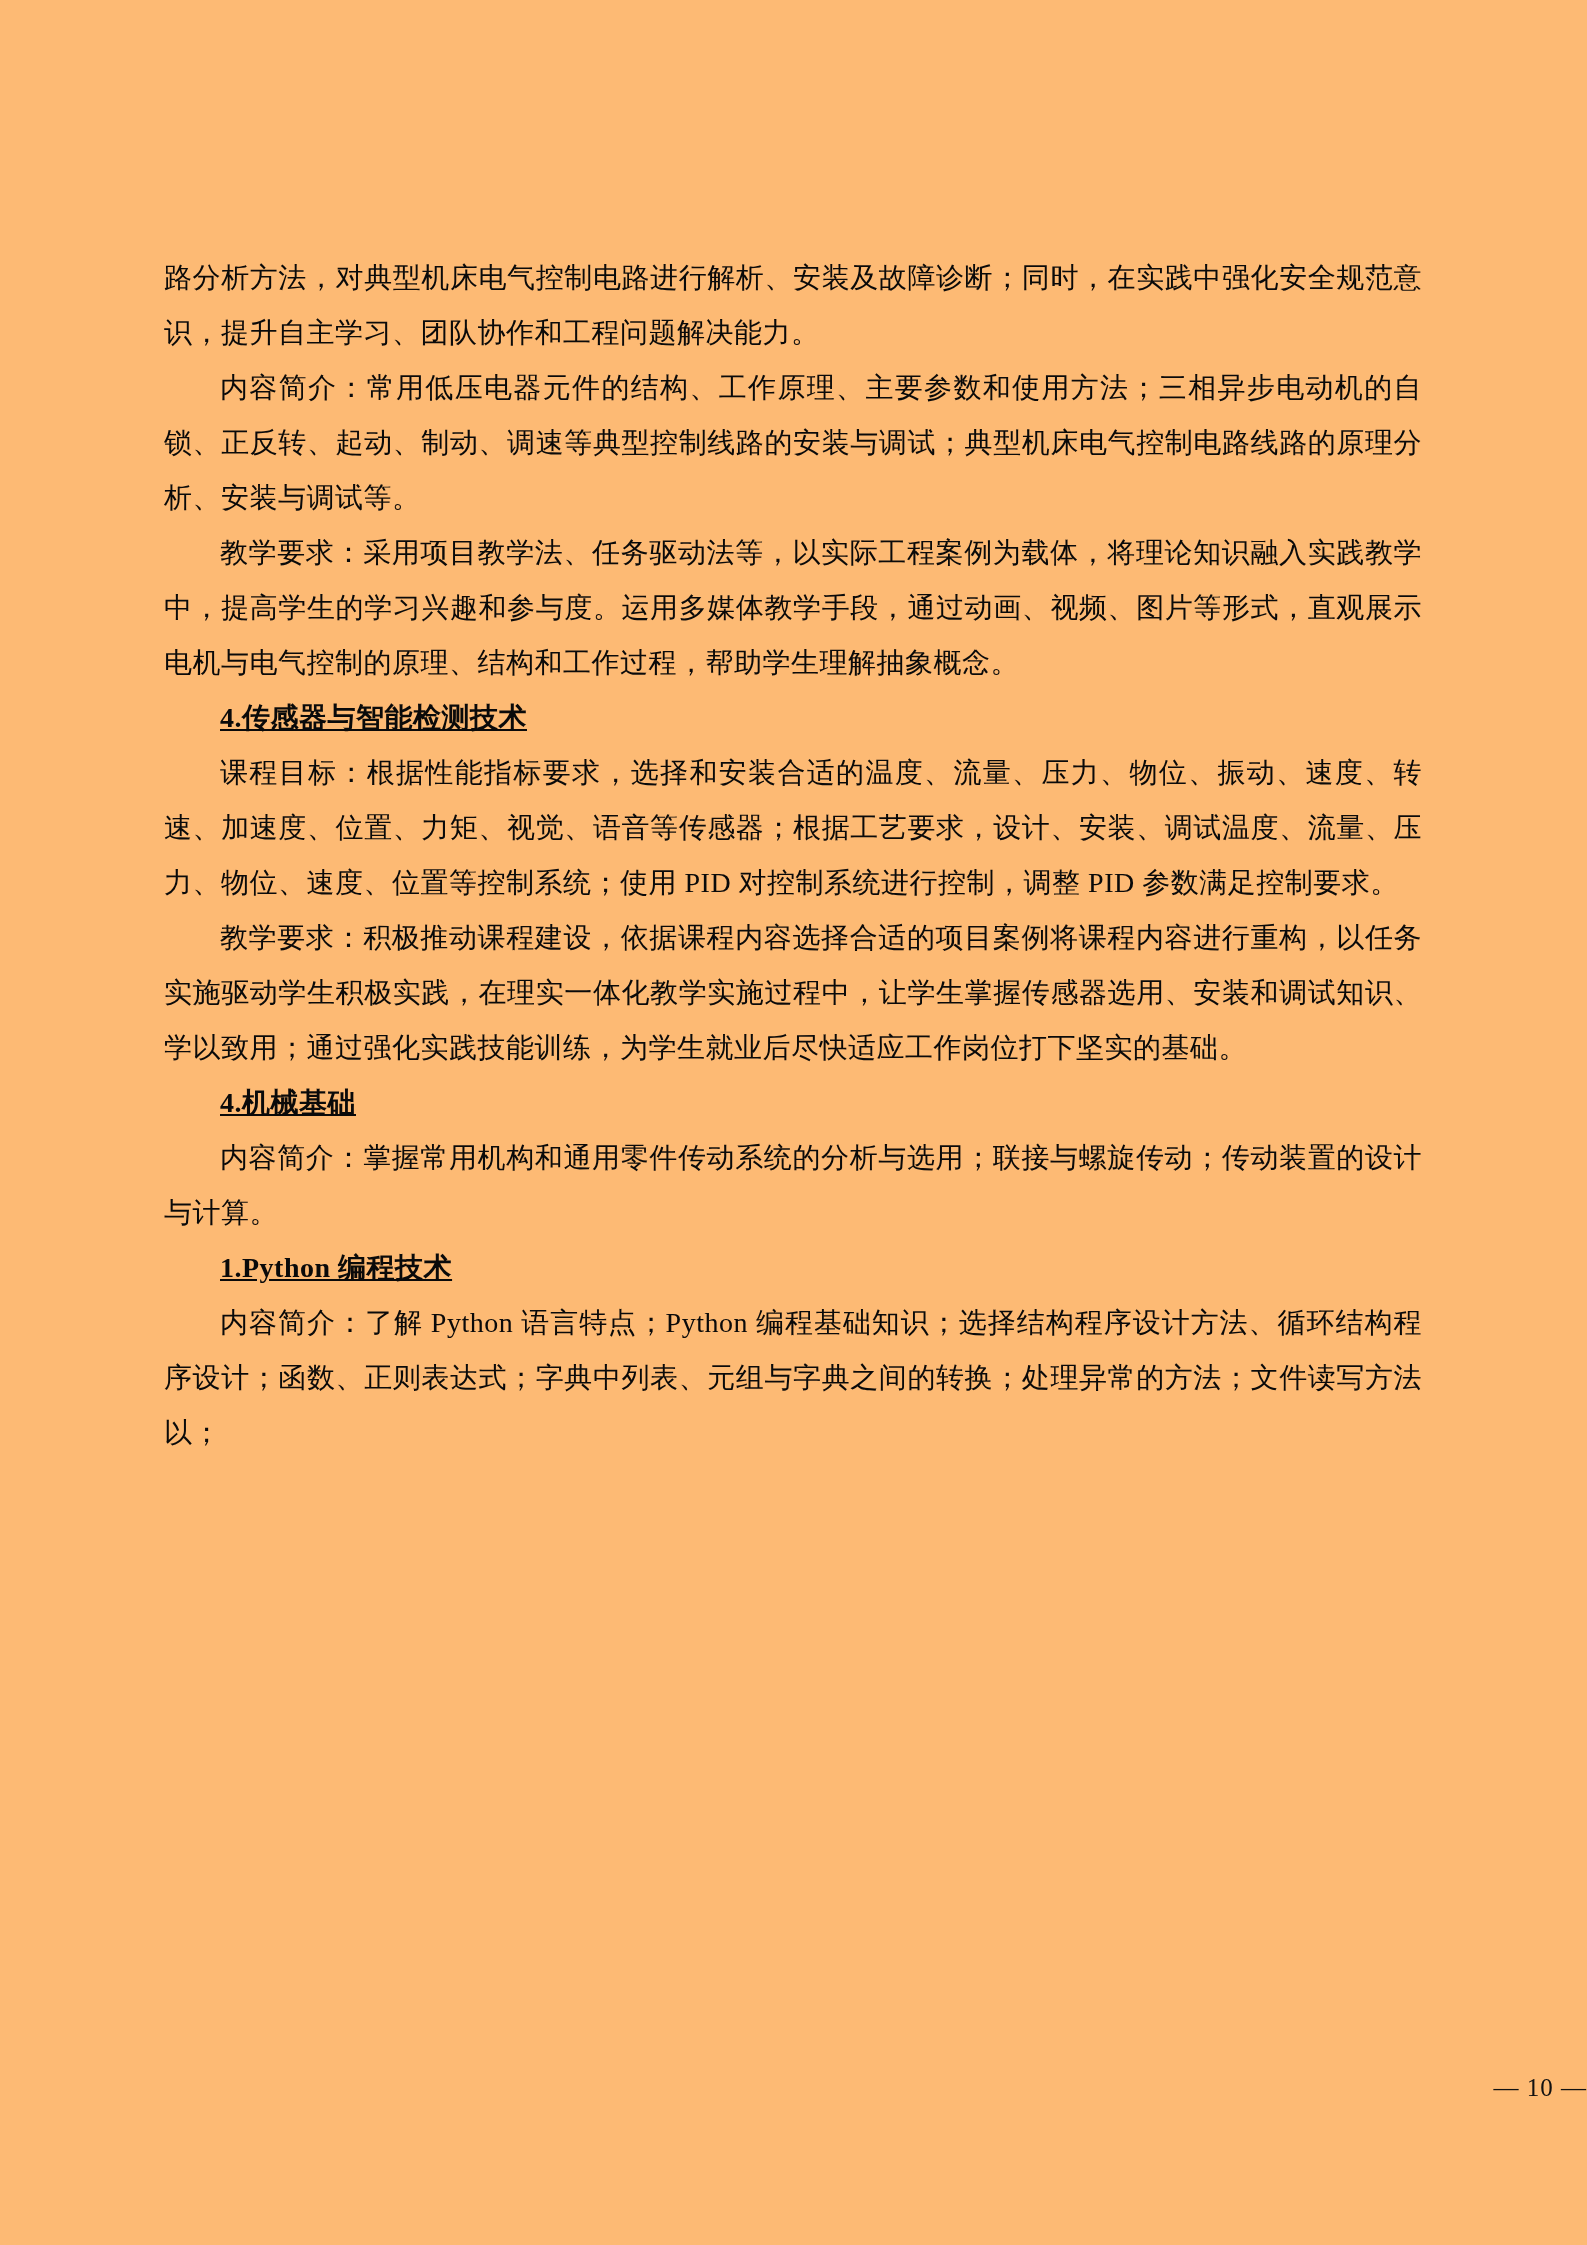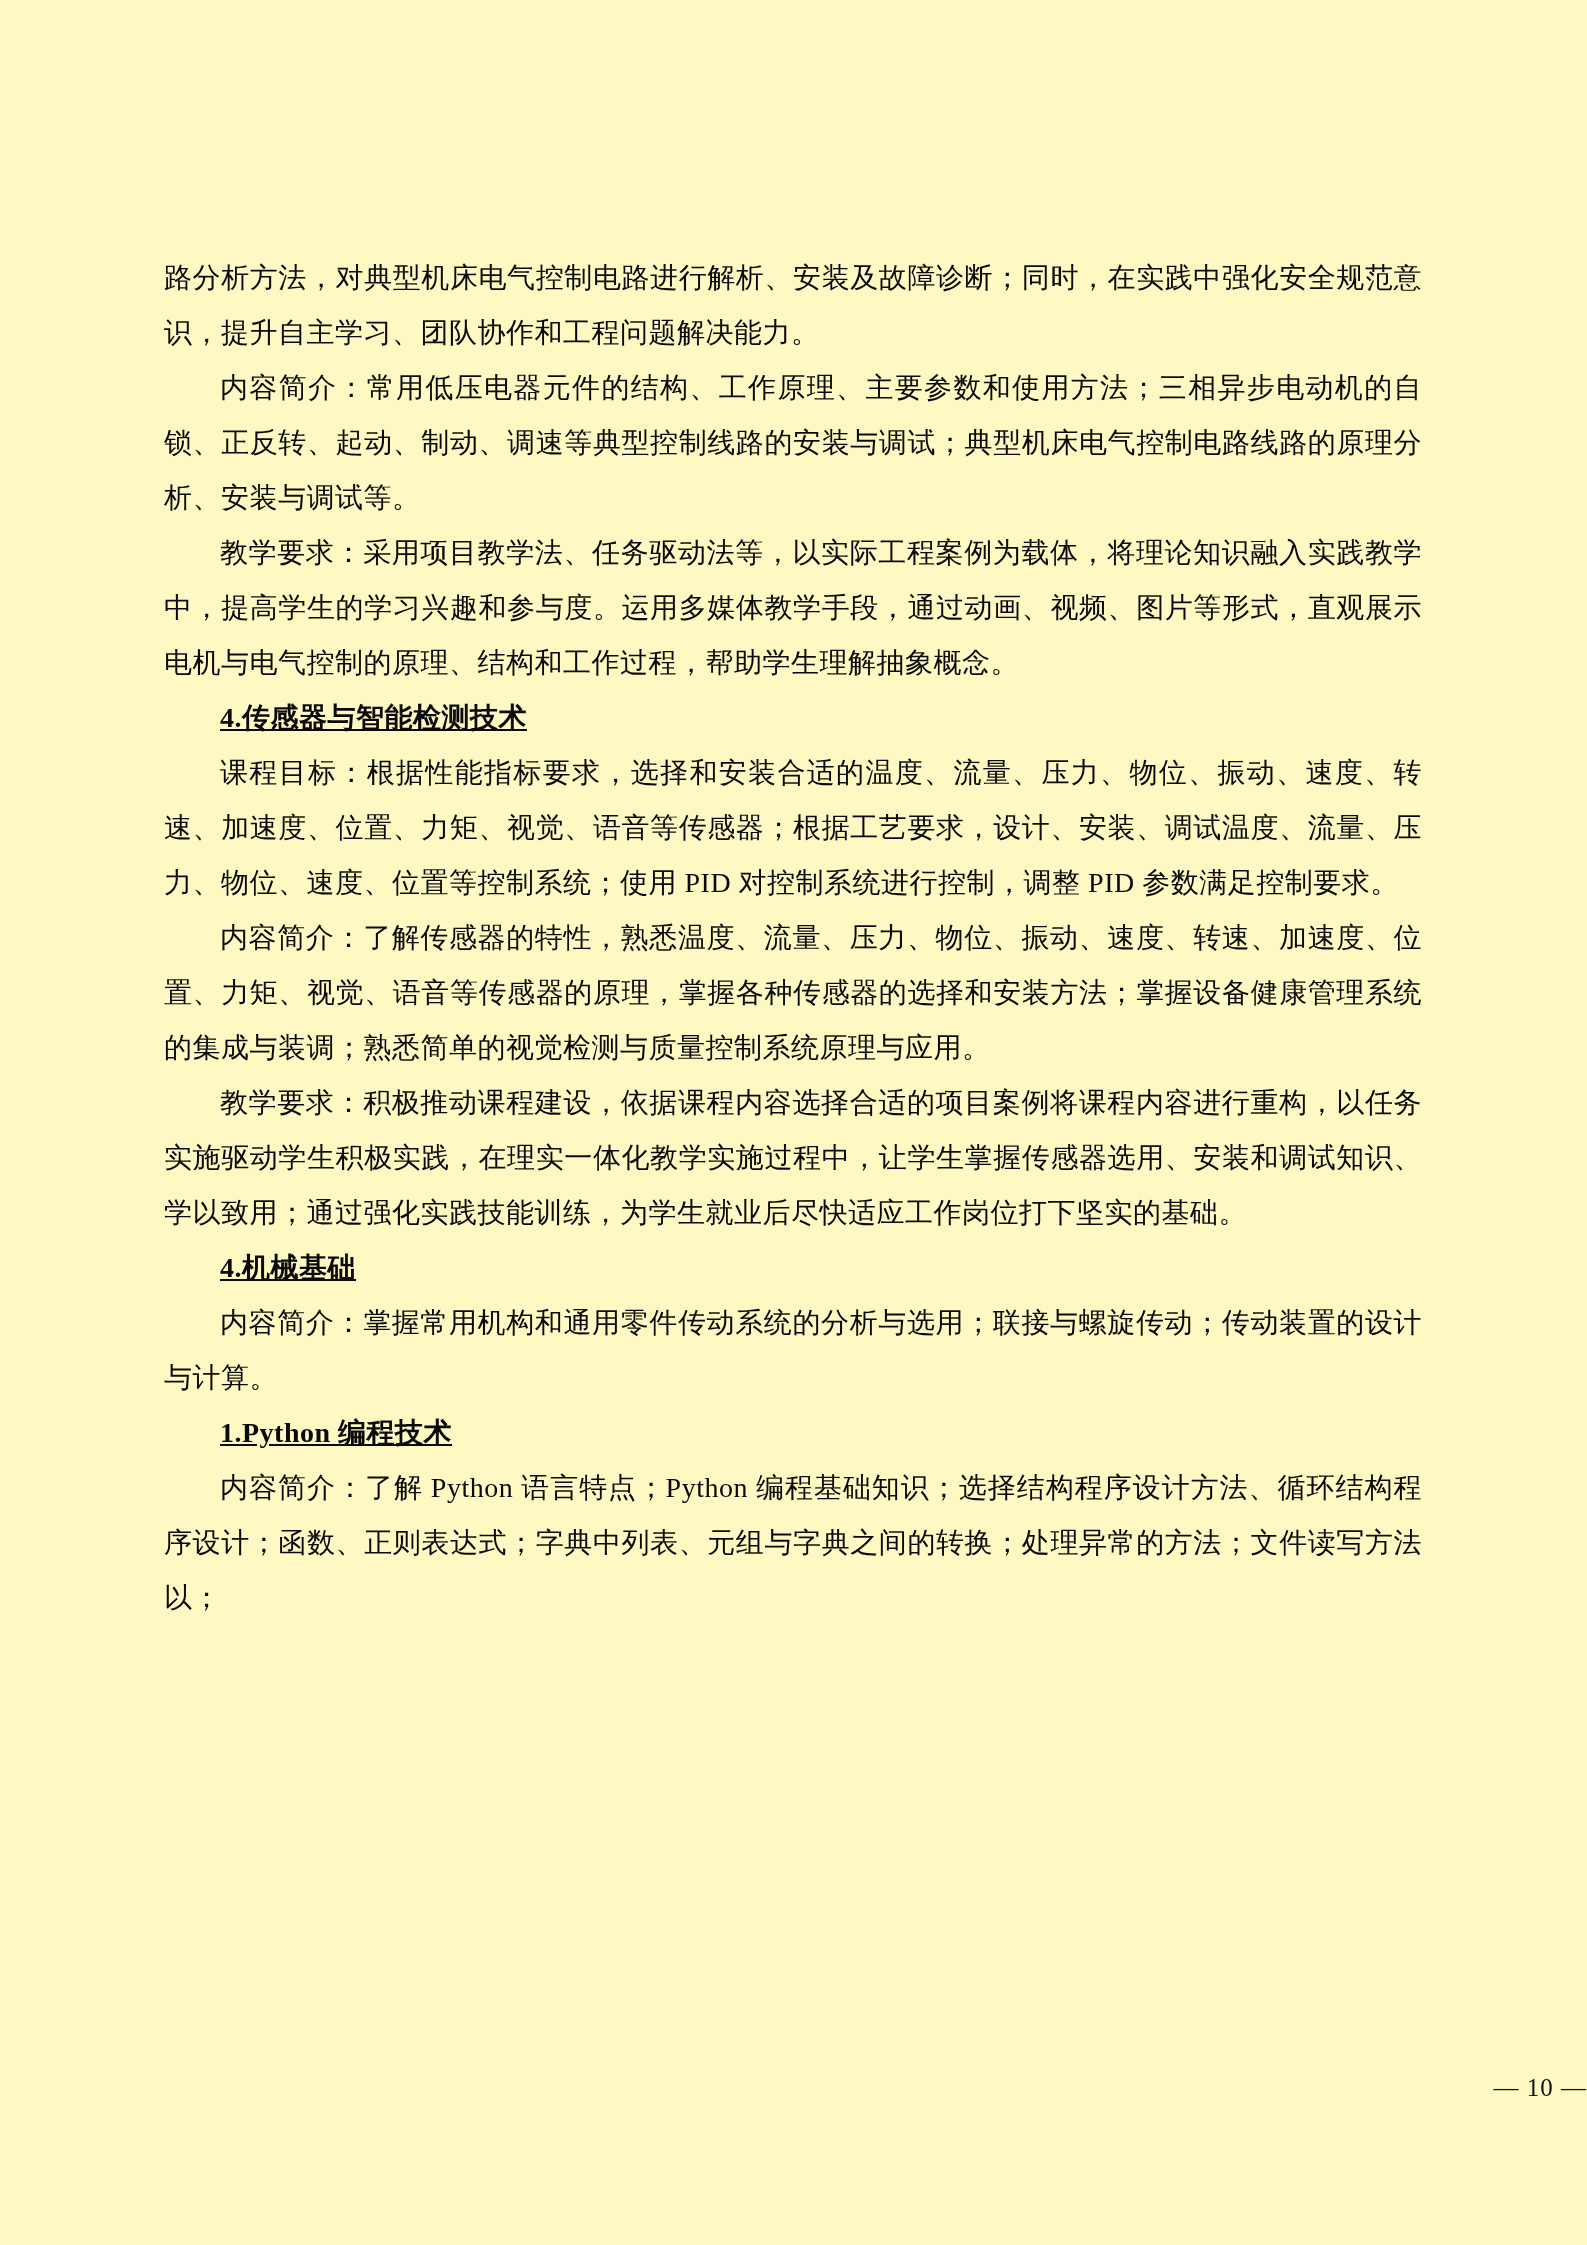--- a/index.html
+++ b/index.html
@@ -8,21 +8,21 @@
     width: 1587px;
     height: 2245px;
     background: #ffffff;
     color: #0a0a0a;
     font-family: "Liberation Serif", "DejaVu Serif", serif;
   }
   .page {
     position: relative;
     width: 1587px;
     height: 2245px;
-    background: #fef9c3;
+    background: #fdba74;
     overflow: hidden;
   }
   .content {
     position: absolute;
     left: 164px;
     top: 250px;
     width: 1258px;
     font-size: 28px;
     line-height: 55px;
     text-align: justify;
@@ -48,21 +48,20 @@
 </head>
 <body>
 
 <div class="page">
   <div class="content">
       <p class="para continuation">路分析方法，对典型机床电气控制电路进行解析、安装及故障诊断；同时，在实践中强化安全规范意识，提升自主学习、团队协作和工程问题解决能力。</p>
       <p class="para"><span class="label">内容简介：</span>常用低压电器元件的结构、工作原理、主要参数和使用方法；三相异步电动机的自锁、正反转、起动、制动、调速等典型控制线路的安装与调试；典型机床电气控制电路线路的原理分析、安装与调试等。</p>
       <p class="para"><span class="label">教学要求：</span>采用项目教学法、任务驱动法等，以实际工程案例为载体，将理论知识融入实践教学中，提高学生的学习兴趣和参与度。运用多媒体教学手段，通过动画、视频、图片等形式，直观展示电机与电气控制的原理、结构和工作过程，帮助学生理解抽象概念。</p>
       <p class="heading">4.传感器与智能检测技术</p>
       <p class="para"><span class="label">课程目标：</span>根据性能指标要求，选择和安装合适的温度、流量、压力、物位、振动、速度、转速、加速度、位置、力矩、视觉、语音等传感器；根据工艺要求，设计、安装、调试温度、流量、压力、物位、速度、位置等控制系统；使用 PID 对控制系统进行控制，调整 PID 参数满足控制要求。</p>
-      <p class="para"><span class="label">内容简介：</span>了解传感器的特性，熟悉温度、流量、压力、物位、振动、速度、转速、加速度、位置、力矩、视觉、语音等传感器的原理，掌握各种传感器的选择和安装方法；掌握设备健康管理系统的集成与装调；熟悉简单的视觉检测与质量控制系统原理与应用。</p>
       <p class="para"><span class="label">教学要求：</span>积极推动课程建设，依据课程内容选择合适的项目案例将课程内容进行重构，以任务实施驱动学生积极实践，在理实一体化教学实施过程中，让学生掌握传感器选用、安装和调试知识、学以致用；通过强化实践技能训练，为学生就业后尽快适应工作岗位打下坚实的基础。</p>
       <p class="heading">4.机械基础</p>
       <p class="para"><span class="label">内容简介：</span>掌握常用机构和通用零件传动系统的分析与选用；联接与螺旋传动；传动装置的设计与计算。</p>
       <p class="heading">1.Python 编程技术</p>
       <p class="para"><span class="label">内容简介：</span>了解 Python 语言特点；Python 编程基础知识；选择结构程序设计方法、循环结构程序设计；函数、正则表达式；字典中列表、元组与字典之间的转换；处理异常的方法；文件读写方法以；</p>
     </div>
   <div class="footer">— 10 —</div>
 </div>
 
 </body></html>

